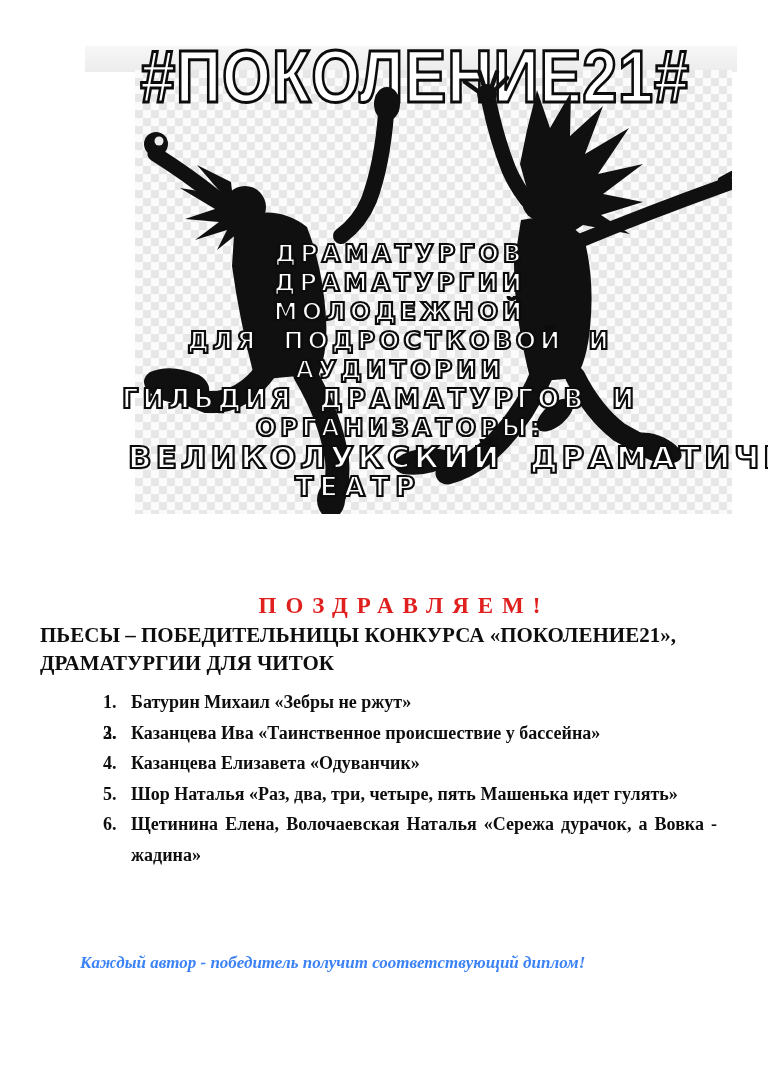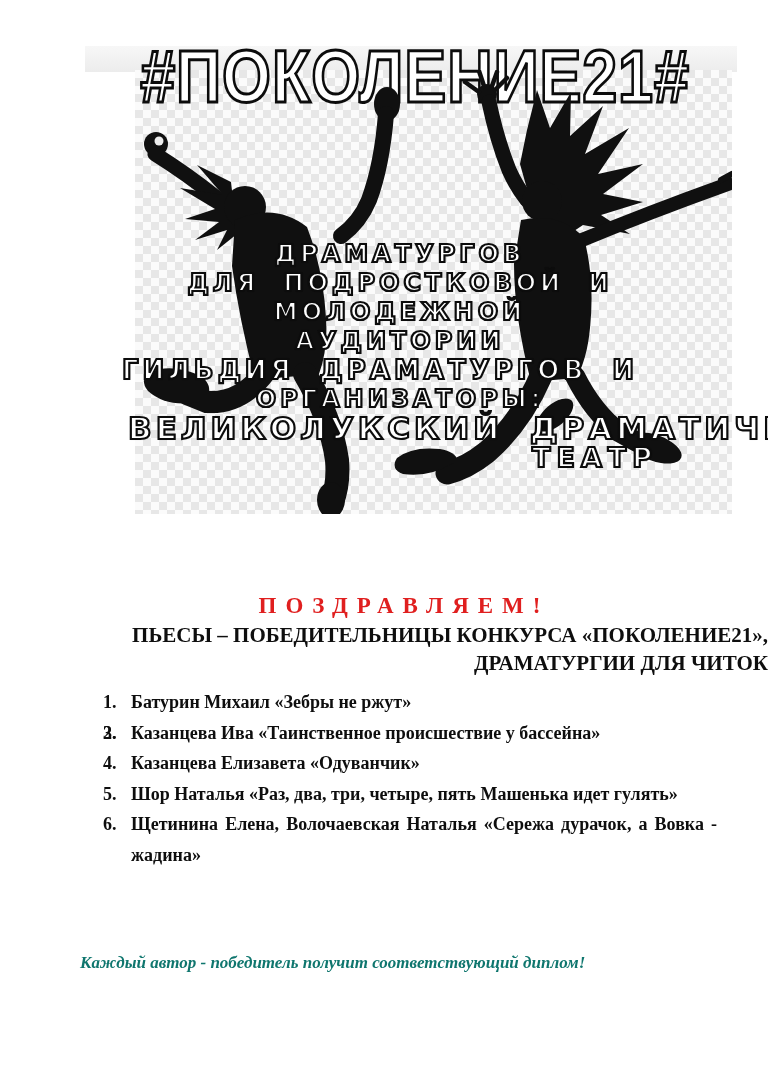--- a/index.html
+++ b/index.html
@@ -21,33 +21,33 @@
     font-family:"Liberation Sans",sans-serif;font-weight:bold;font-size:74px;line-height:70px;
     letter-spacing:1px;color:#ffffff;-webkit-text-stroke:3px #0c0c0c;
     text-shadow:0 0 2px rgba(0,0,0,.35);}
   .figures{position:absolute;left:135px;top:70px;width:597px;height:444px;z-index:3;}
   .poster-text{position:absolute;left:100px;top:240px;width:600px;z-index:4;text-align:center;
     font-family:"DejaVu Sans",sans-serif;font-weight:bold;color:#ffffff;
     -webkit-text-stroke:2.2px #0c0c0c;text-shadow:0 0 2px rgba(0,0,0,.3);}
   .pl{height:29px;line-height:29px;font-size:24px;letter-spacing:4px;word-spacing:12px;white-space:nowrap;}
   .pl.sz-b{font-size:26px;transform:translateX(-20px);}
   .pl.sz-c{font-size:31px;letter-spacing:4px;transform:translateX(28px);}
-  .pl.sz-d{font-size:27px;letter-spacing:6px;transform:translateX(-42px);text-align:right;}
+  .pl.sz-d{font-size:27px;letter-spacing:6px;transform:translateX(-42px);}
 
   
   .congrats{position:absolute;left:40px;top:557px;width:728px;text-align:center;
     font-weight:bold;font-size:23px;letter-spacing:9px;color:#e01f1f;margin-top:36px;}
-  .heading{position:absolute;left:40px;top:621px;width:728px;text-align:right;
+  .heading{position:absolute;left:40px;top:621px;width:728px;text-align:left;
     font-weight:bold;font-size:21px;line-height:28px;color:#0e0e0e;}
   .winners{position:absolute;left:103px;top:687px;width:614px;margin:0;padding:0;
     list-style:none;font-weight:bold;font-size:18px;line-height:30.6px;color:#0e0e0e;}
   .winners li{position:relative;padding-left:28px;text-align:justify;}
   .winners .num{position:absolute;left:0;top:0;}
   .footer-note{position:absolute;left:80px;top:953px;font-weight:bold;font-style:italic;
-    font-size:17px;color:#0f766e;}
+    font-size:17px;color:#3b82f6;}
 </style>
 </head>
 <body>
 
 <div class="page">
 
   <div class="top-band"></div>
 
   <div class="poster"></div>
 
@@ -80,22 +80,23 @@
       <path d="M406 306 Q386 352 352 382 Q332 398 312 403" fill="none" stroke="#101010" stroke-width="23" stroke-linecap="round"></path>
       <path d="M320 392 Q294 408 268 404 Q255 399 262 388 Q277 376 305 379 Q321 382 322 390 Z"></path>
       <path d="M440 306 Q458 342 484 362 L502 372" fill="none" stroke="#101010" stroke-width="20" stroke-linecap="round"></path>
       <ellipse cx="520" cy="378" rx="28" ry="13" transform="rotate(20 520 378)"></ellipse>
       <ellipse cx="420" cy="345" rx="22" ry="11" transform="rotate(-40 420 345)"></ellipse>
     </g>
   </svg>
 
   <div class="poster-text">
     <div class="pl">ДРАМАТУРГОВ</div>
+    <div class="pl">ДРАМАТУРГИИ</div>
+    <div class="pl">МОЛОДЕЖНОЙ</div>
     <div class="pl">ДЛЯ ПОДРОСТКОВОЙ И</div>
-    <div class="pl">МОЛОДЕЖНОЙ</div>
     <div class="pl">АУДИТОРИИ</div>
     <div class="pl sz-b">ГИЛЬДИЯ ДРАМАТУРГОВ И</div>
     <div class="pl">ОРГАНИЗАТОРЫ:</div>
     <div class="pl sz-c">ВЕЛИКОЛУКСКИЙ ДРАМАТИЧЕСКИЙ</div>
     <div class="pl sz-d">ТЕАТР</div>
   </div>
 
   <div class="congrats">ПОЗДРАВЛЯЕМ!</div>
 
   <div class="heading">

